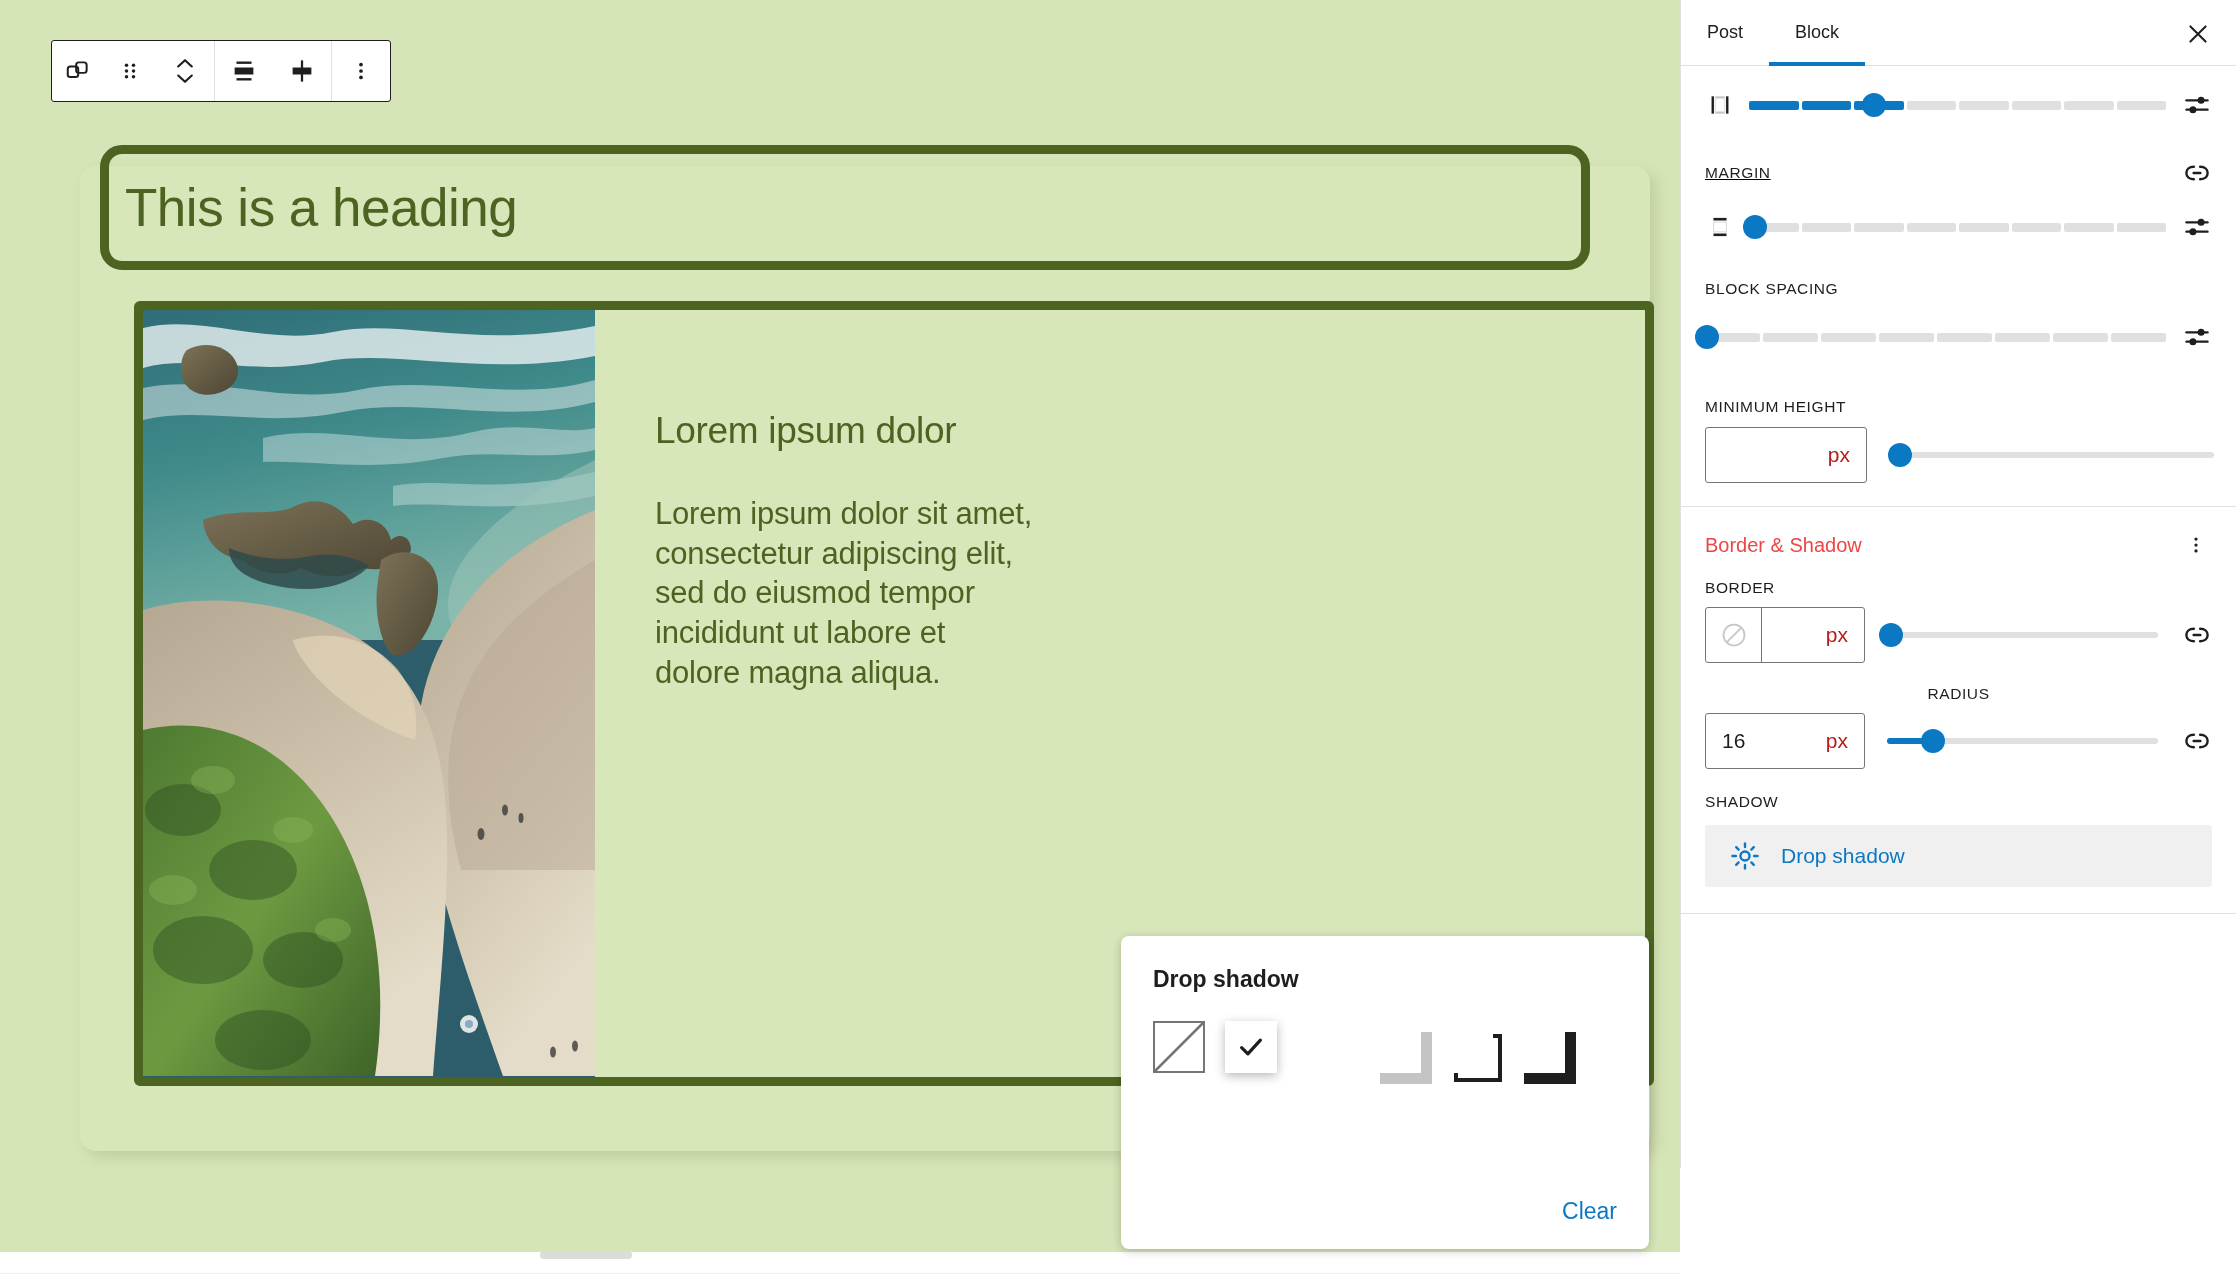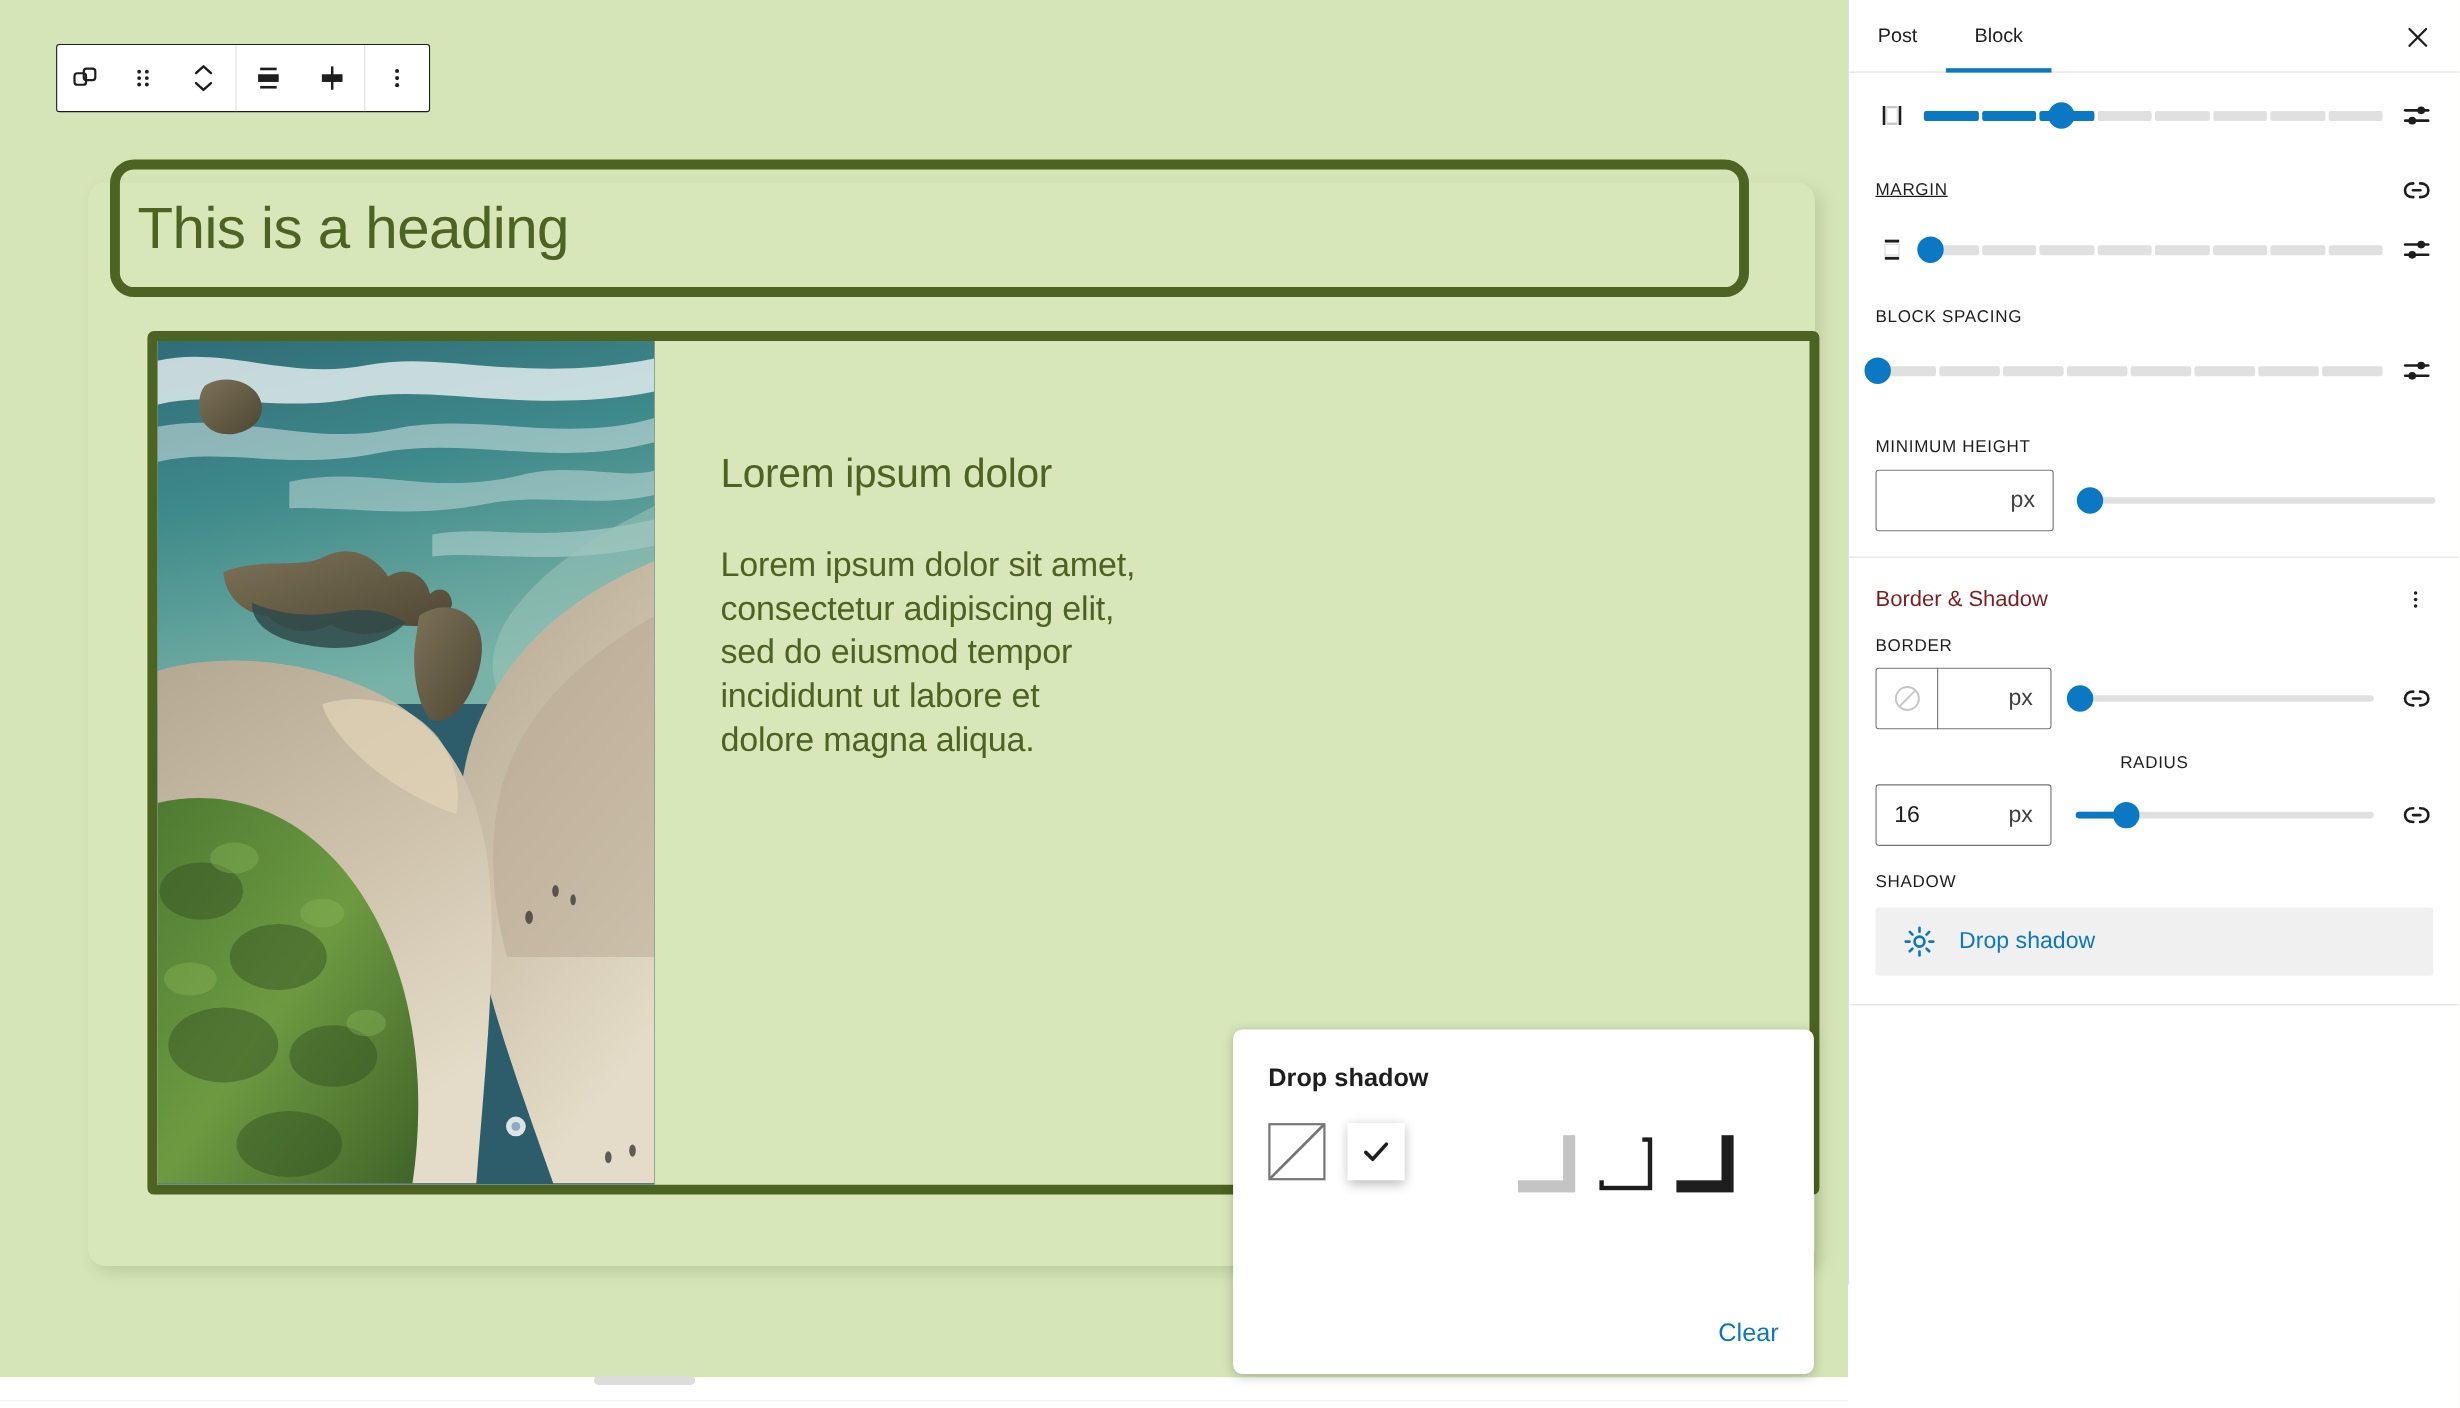--- a/index.html
+++ b/index.html
@@ -189,31 +189,31 @@
   }
   .num-input {
     height: 56px;
     border: 1px solid #757575; border-radius: 3px;
     display: flex; align-items: center;
     background: #fff;
     padding: 0 16px;
     font-size: 21px; color: #1e1e1e;
   }
   .num-input .val { flex: 1 1 auto; }
-  .num-input .unit { color: #404040; font-size: 21px; text-align: right; }
+  .num-input .unit { color: #b91c1c; font-size: 21px; text-align: right; }
   .plain-slider { flex: 1 1 auto; position: relative; height: 24px; display: flex; align-items: center; }
   .plain-track { width: 100%; height: 6px; background: #e0e0e0; border-radius: 3px; }
   .plain-knob { position: absolute; width: 24px; height: 24px; border-radius: 50%; background: #0b78c4; top: 50%; transform: translate(-50%,-50%); }
   .plain-fill { position: absolute; left: 0; height: 6px; background: #0b78c4; border-radius: 3px; }
   .divider { height: 1px; background: #e0e0e0; margin: 0; }
   .panel-head {
     display: flex; align-items: center; justify-content: space-between;
     padding: 0 22px 0 24px; height: 56px;
   }
-  .panel-title { font-size: 20px; color: #7f1d1d; }
+  .panel-title { font-size: 20px; color: #ef4444; }
   .kebab { width: 36px; height: 36px; display: flex; align-items: center; justify-content: center; cursor: pointer; }
   .color-swatch-box {
     width: 56px; height: 56px; border-right: 1px solid #757575;
     display: flex; align-items: center; justify-content: center;
     flex: 0 0 56px;
   }
   .shadow-pill {
     margin: 0 24px;
     height: 62px; background: #f0f0f0; border-radius: 3px;
     display: flex; align-items: center; gap: 20px;

